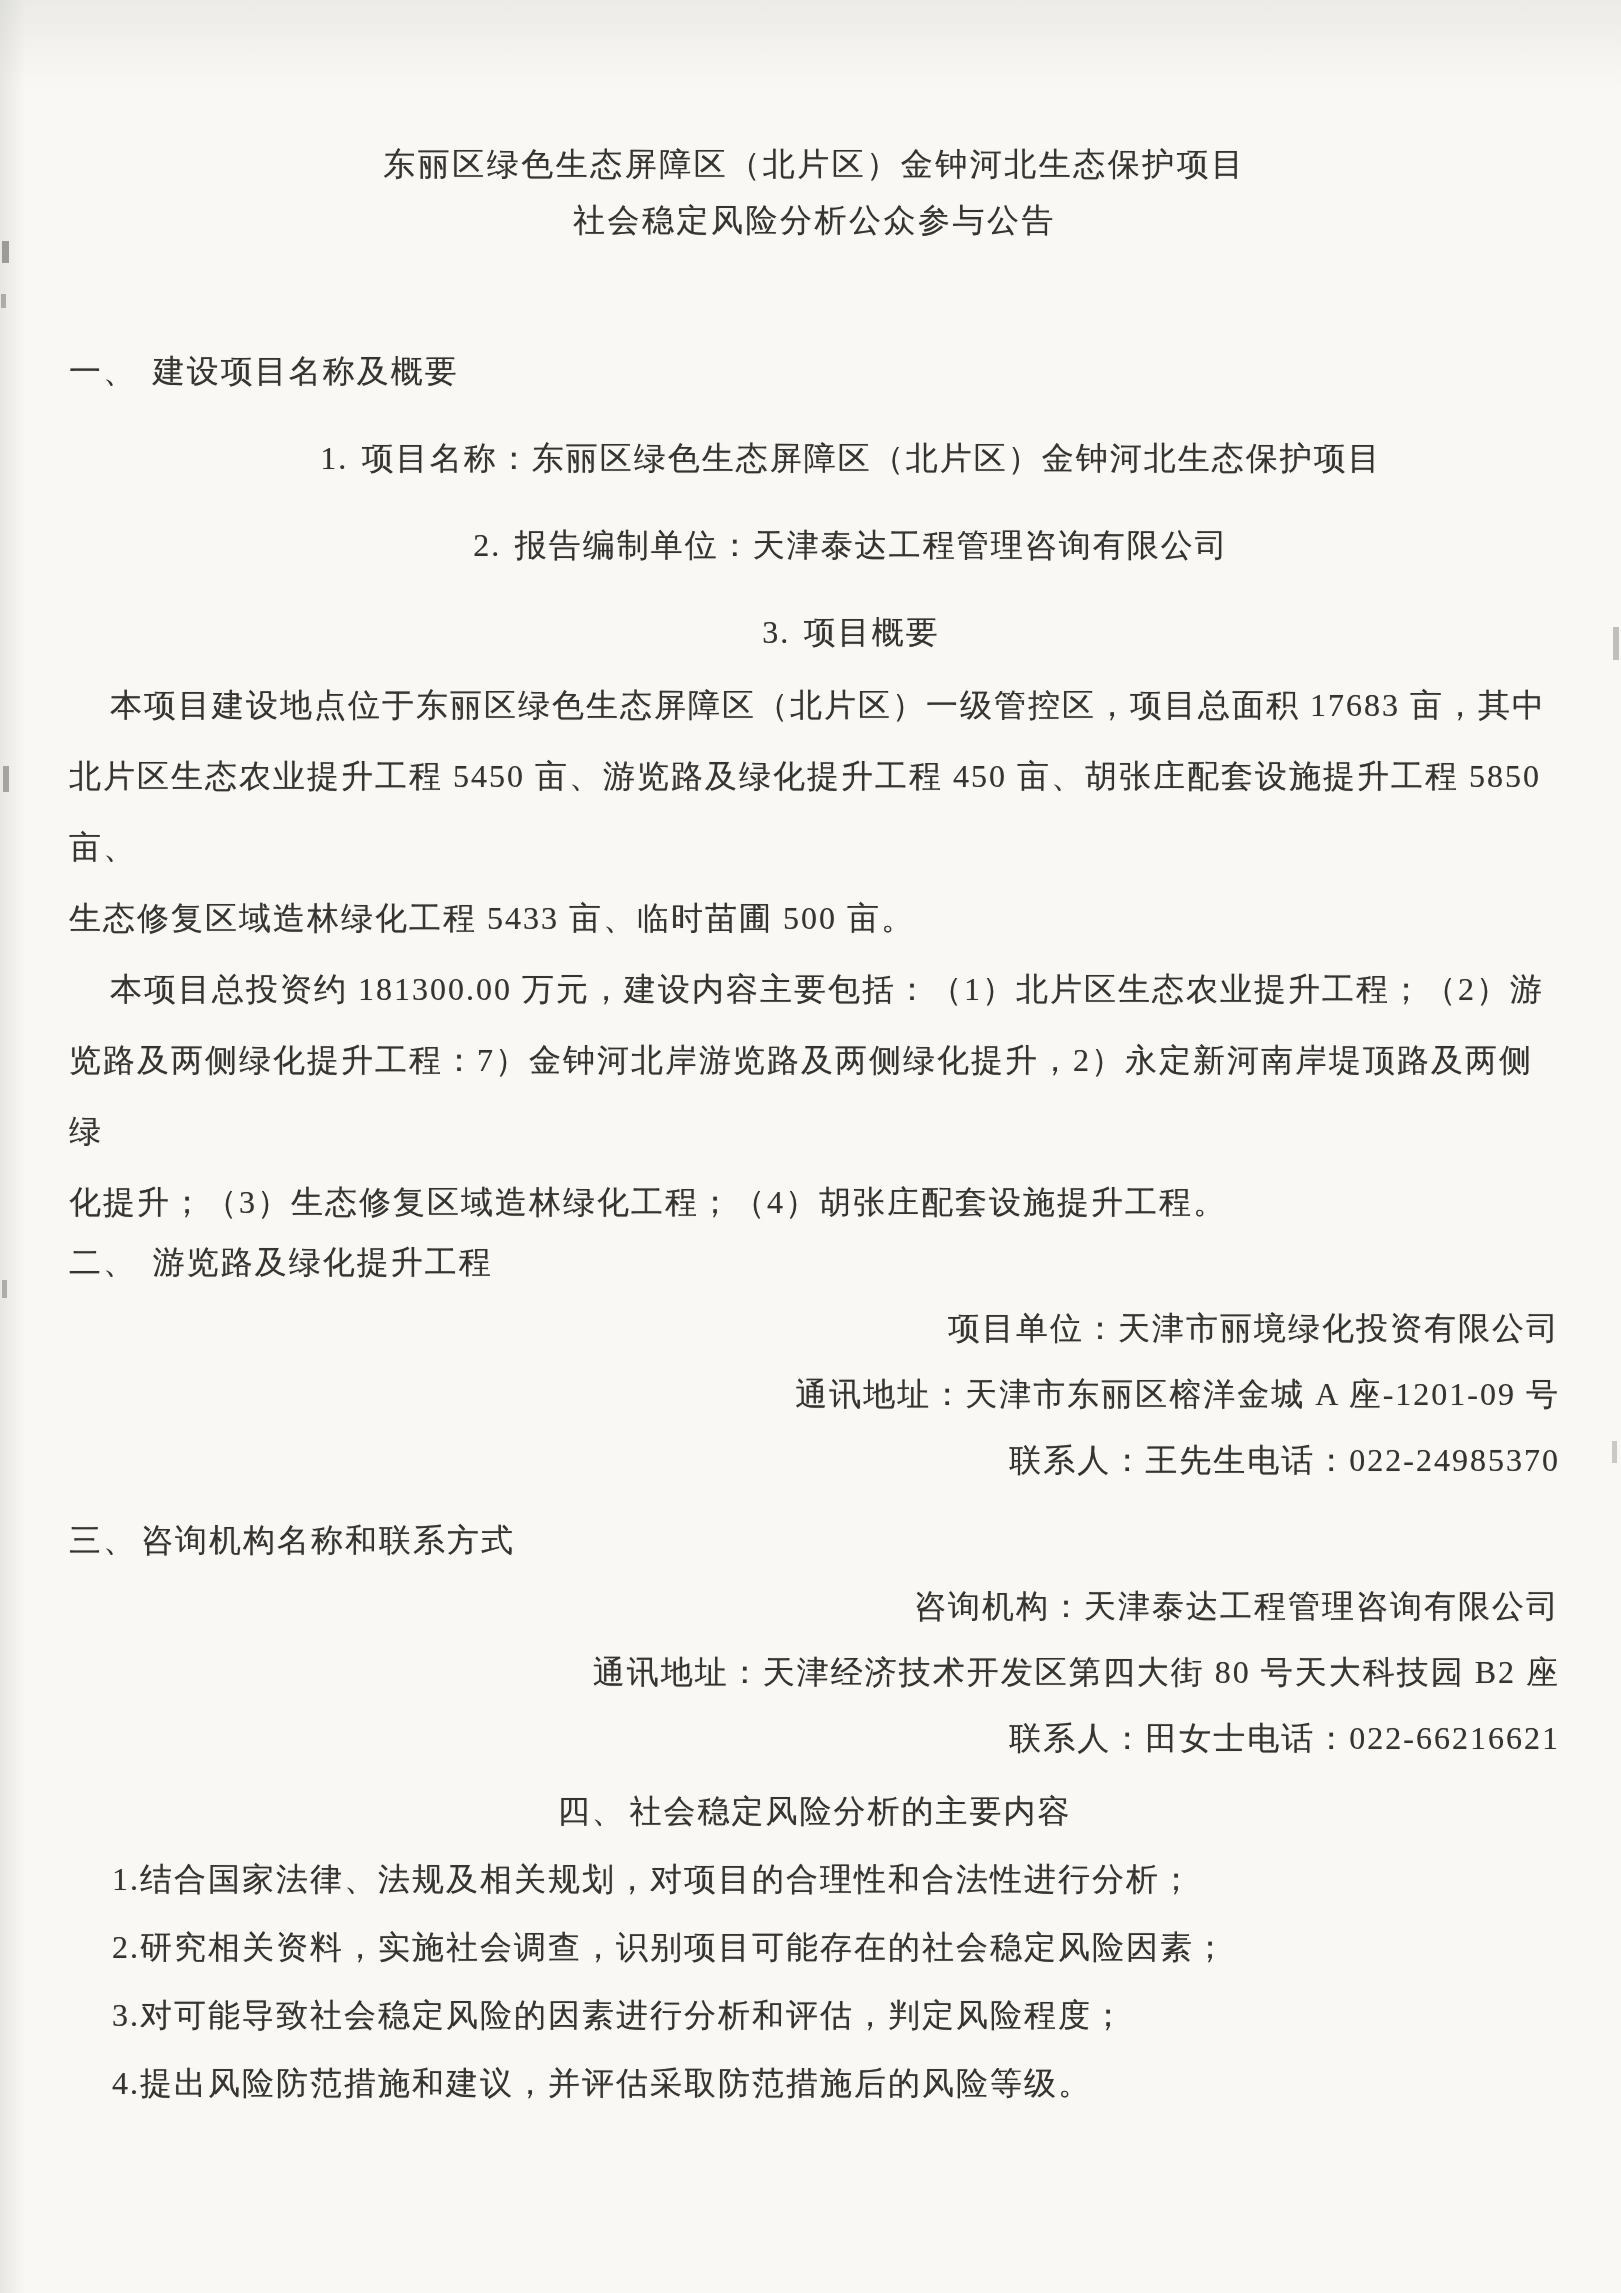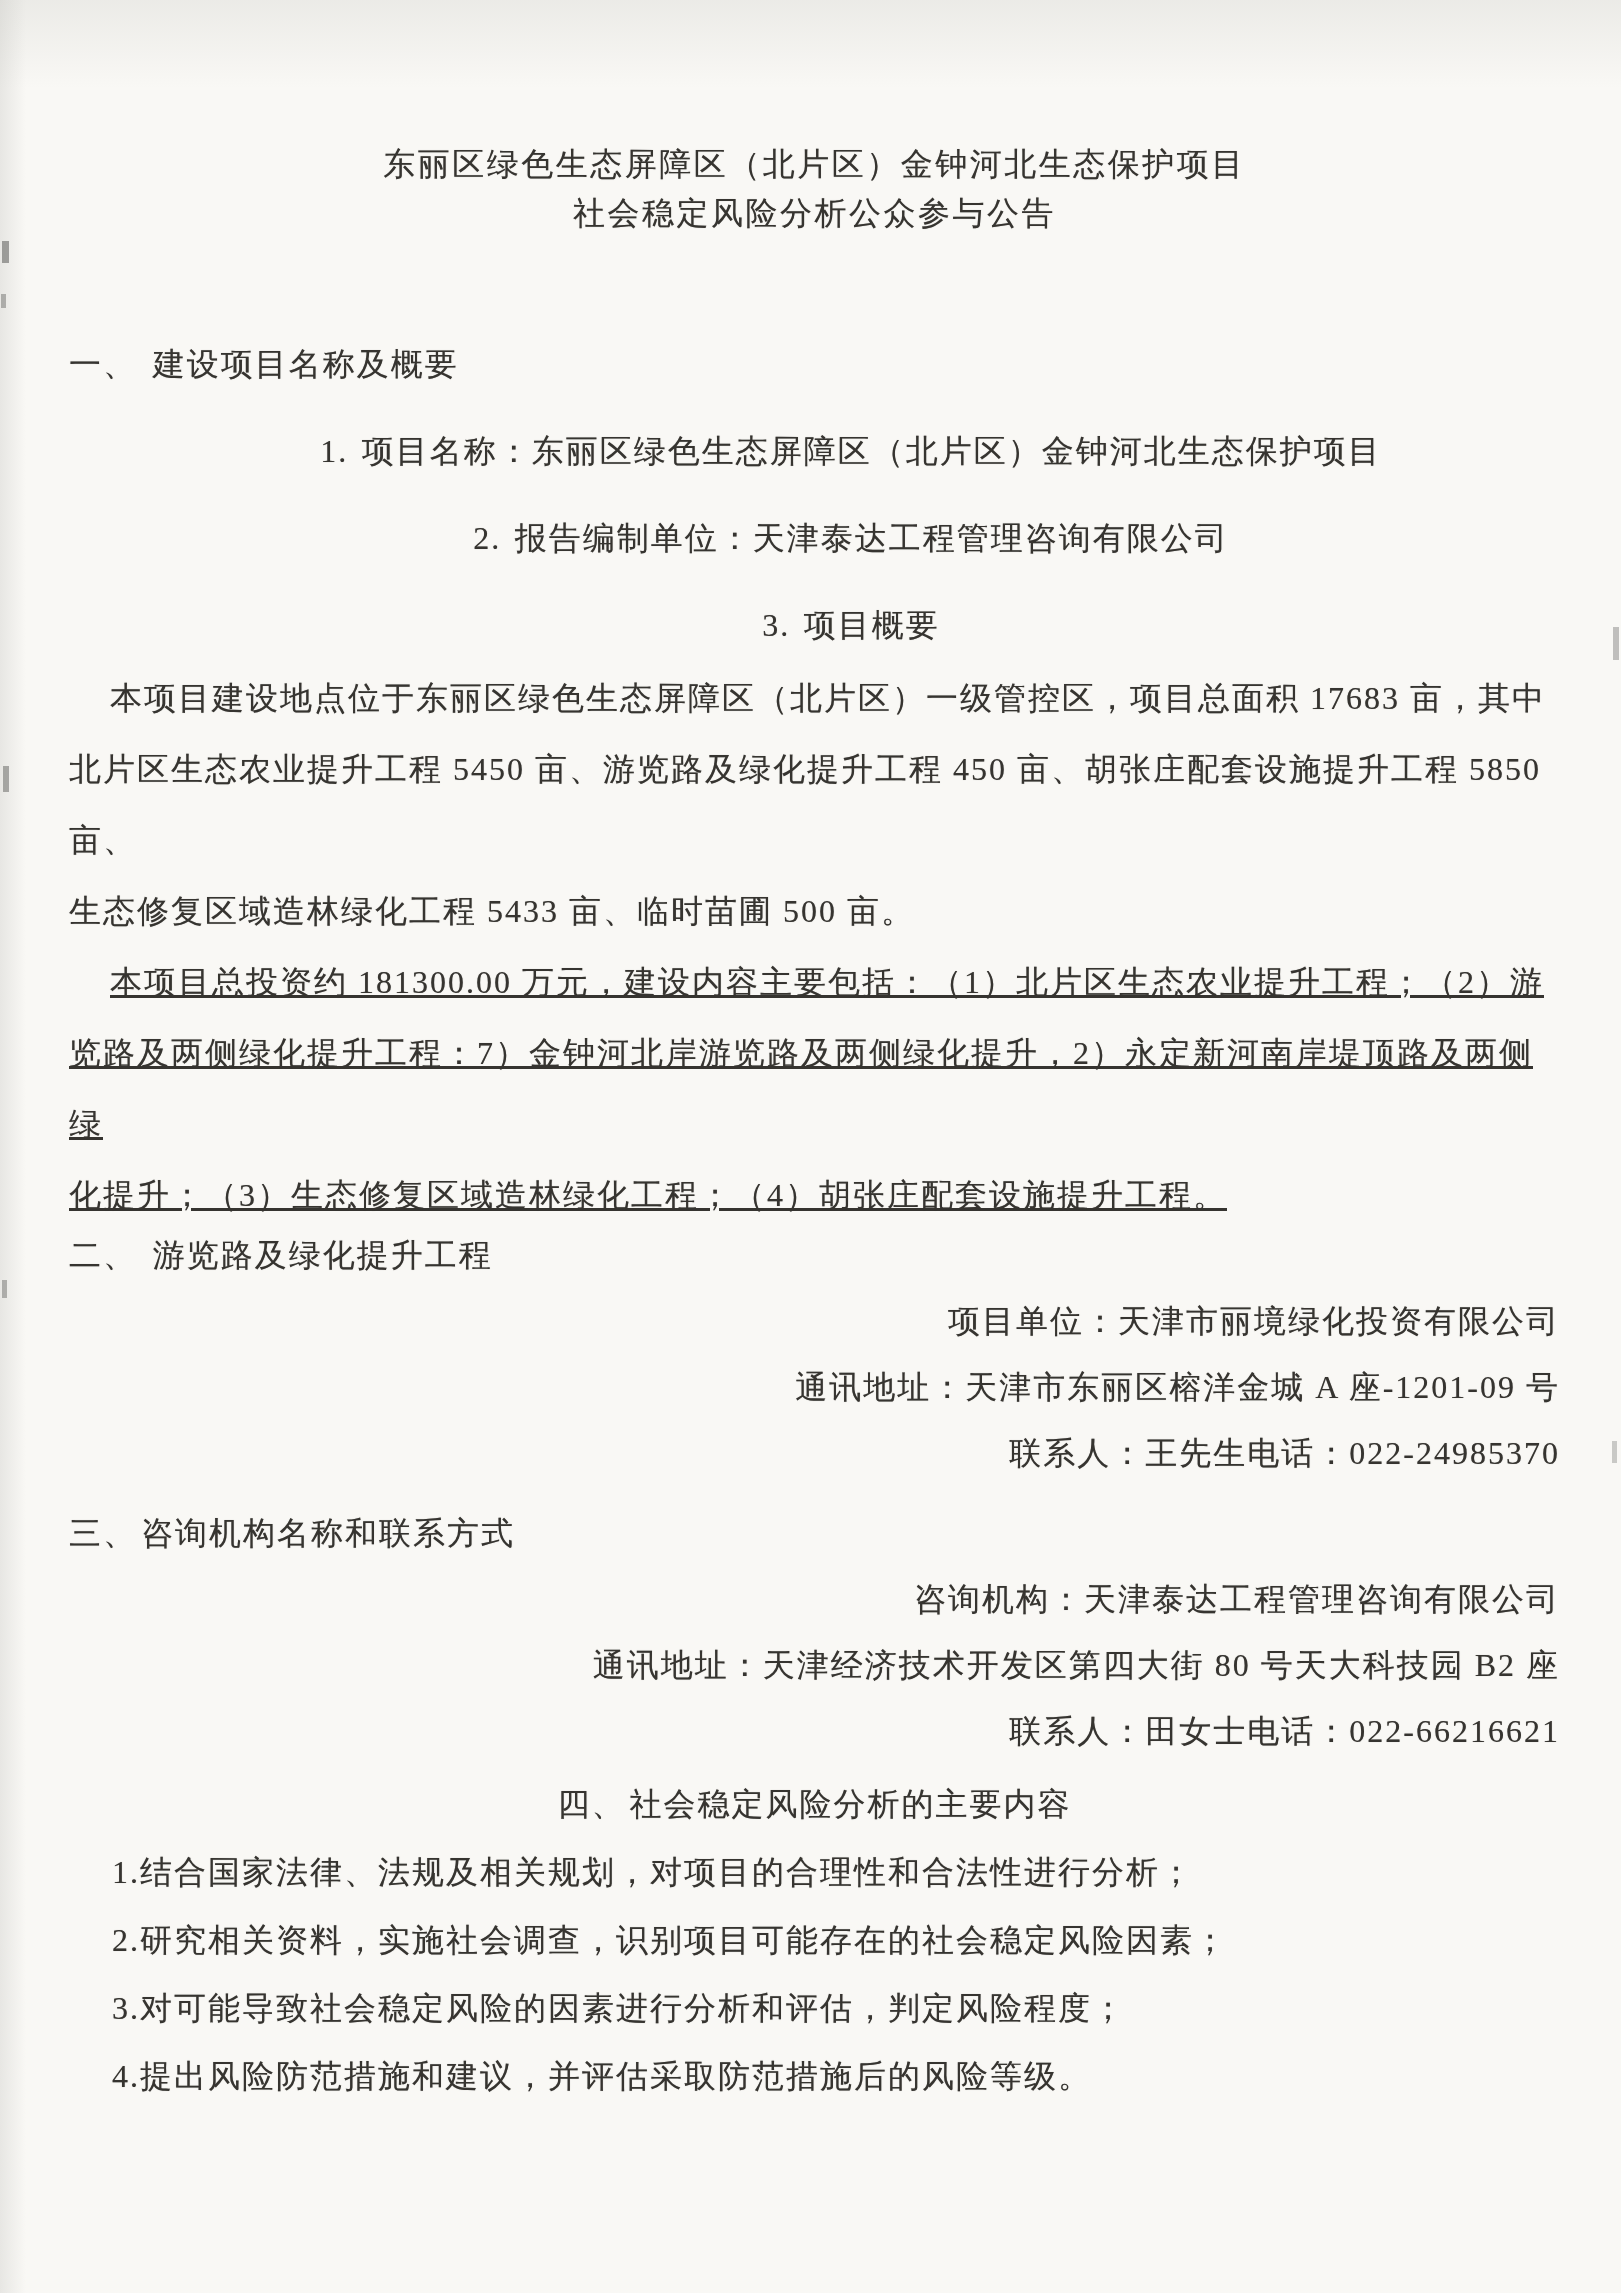--- a/index.html
+++ b/index.html
@@ -39,21 +39,21 @@
     padding:147px 61px 0 69px;
     font-size:32px;
     letter-spacing:2px;
     text-shadow:0 0 0.7px rgba(70,68,64,.55);
   }
   .doc-title{
     text-align:center;
     line-height:35px;
     letter-spacing:2.5px;
   }
-  .doc-title.second{margin-top:14px;}
+  .doc-title.second{margin-top:21px;}
 
   .sec-heading{margin-top:116px;line-height:35px;}
   .sec-heading .sec-text{margin-left:15.7px;}
   .sec-heading.tight .sec-text{margin-left:3.9px;}
   .sec-heading.s2{margin-top:7.8px;}
   .sec-heading.s3{margin-top:45px;}
   .sec-heading.s4{margin-top:38px;text-align:center;}
 
   .num-item{
     padding-left:73px;
@@ -111,21 +111,21 @@
     </div>
     <div class="num-item">
       <span class="item-num">3.</span><span class="item-text">项目概要</span>
     </div>
 
     <div class="para">
       <div class="para-line indent">本项目建设地点位于东丽区绿色生态屏障区（北片区）一级管控区，项目总面积 17683 亩，其中</div>
       <div class="para-line">北片区生态农业提升工程 5450 亩、游览路及绿化提升工程 450 亩、胡张庄配套设施提升工程 5850 亩、</div>
       <div class="para-line">生态修复区域造林绿化工程 5433 亩、临时苗圃 500 亩。</div>
     </div>
-    <div class="para" style="margin-top:0;text-decoration:underline;">
+    <div class="para" style="margin-top:0;">
       <div class="para-line indent">本项目总投资约 181300.00 万元，建设内容主要包括：（1）北片区生态农业提升工程；（2）游</div>
       <div class="para-line">览路及两侧绿化提升工程：7）金钟河北岸游览路及两侧绿化提升，2）永定新河南岸堤顶路及两侧绿</div>
       <div class="para-line">化提升；（3）生态修复区域造林绿化工程；（4）胡张庄配套设施提升工程。</div>
     </div>
 
     <div class="sec-heading s2">
       <span class="sec-num">二、</span><span class="sec-text">游览路及绿化提升工程</span>
     </div>
     <div class="info-row">项目单位：天津市丽境绿化投资有限公司</div>
     <div class="info-row">通讯地址：天津市东丽区榕洋金城 A 座-1201-09 号</div>

